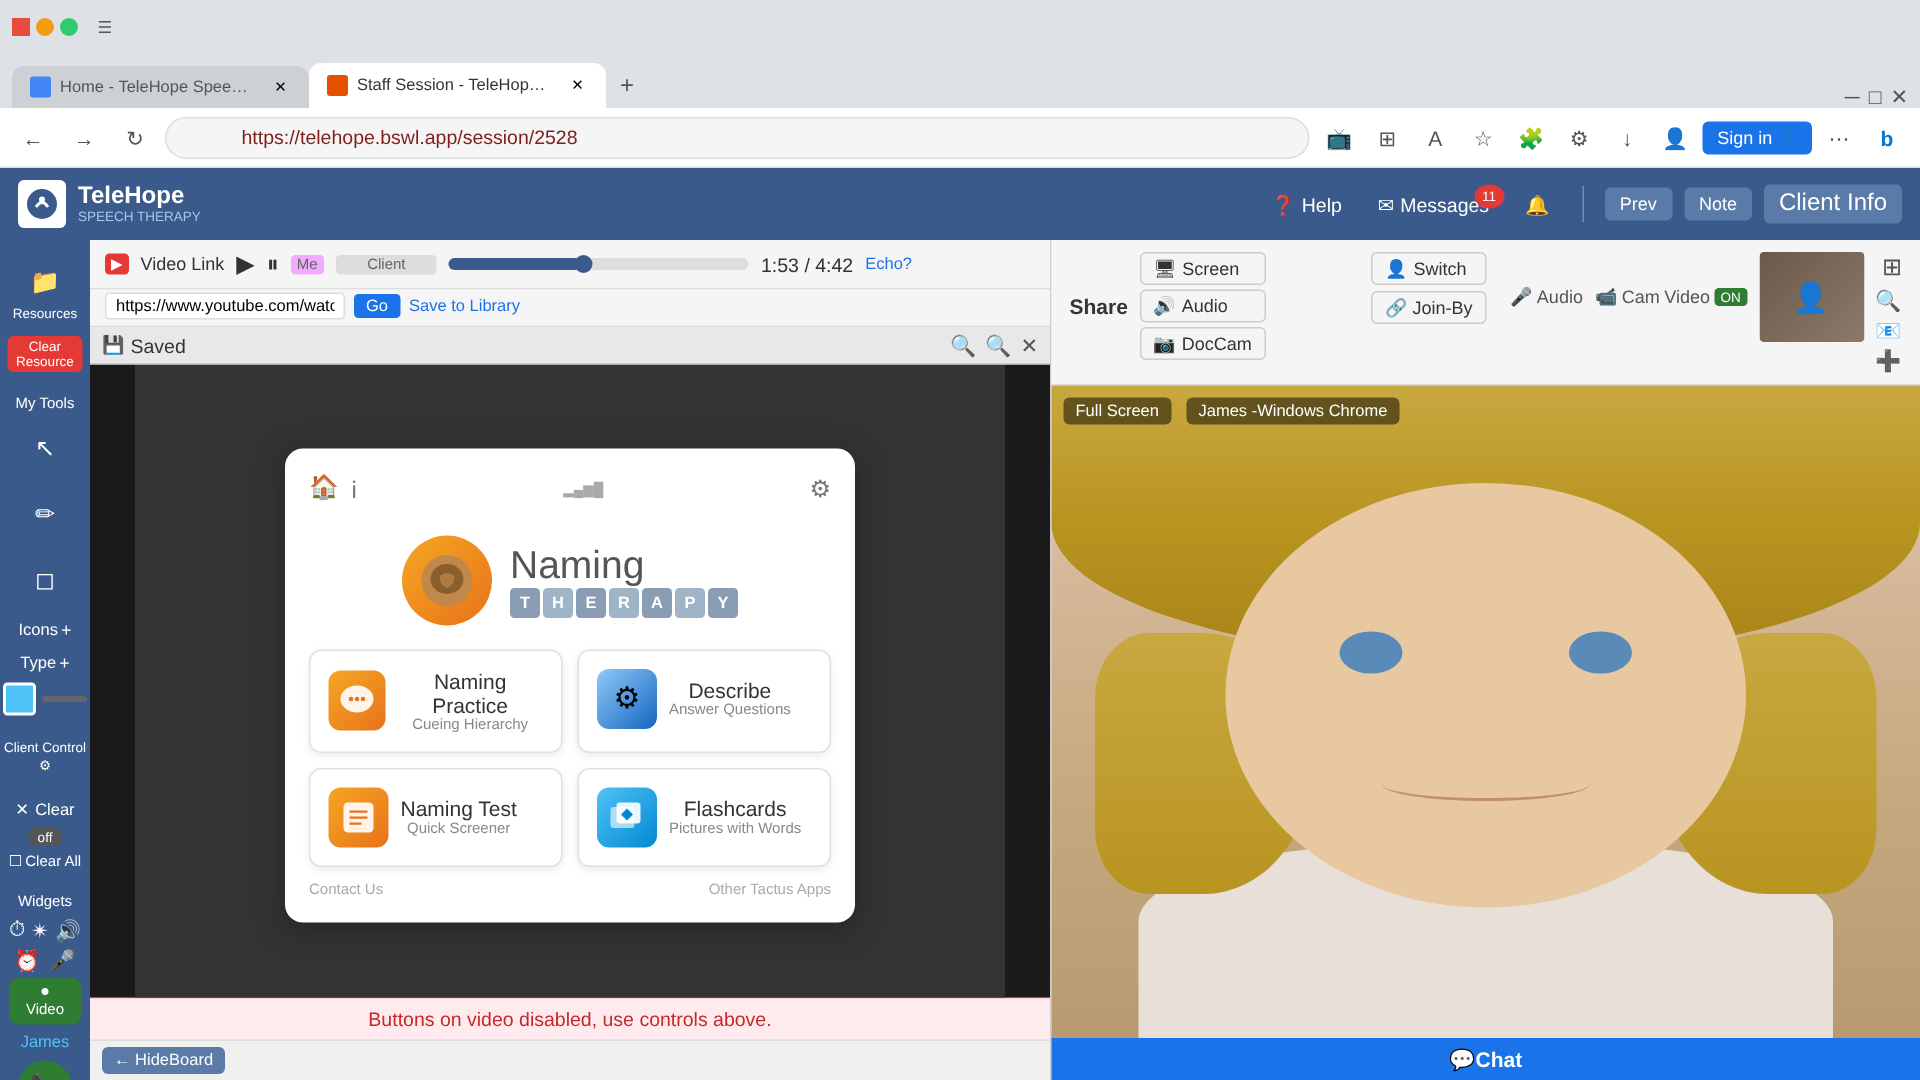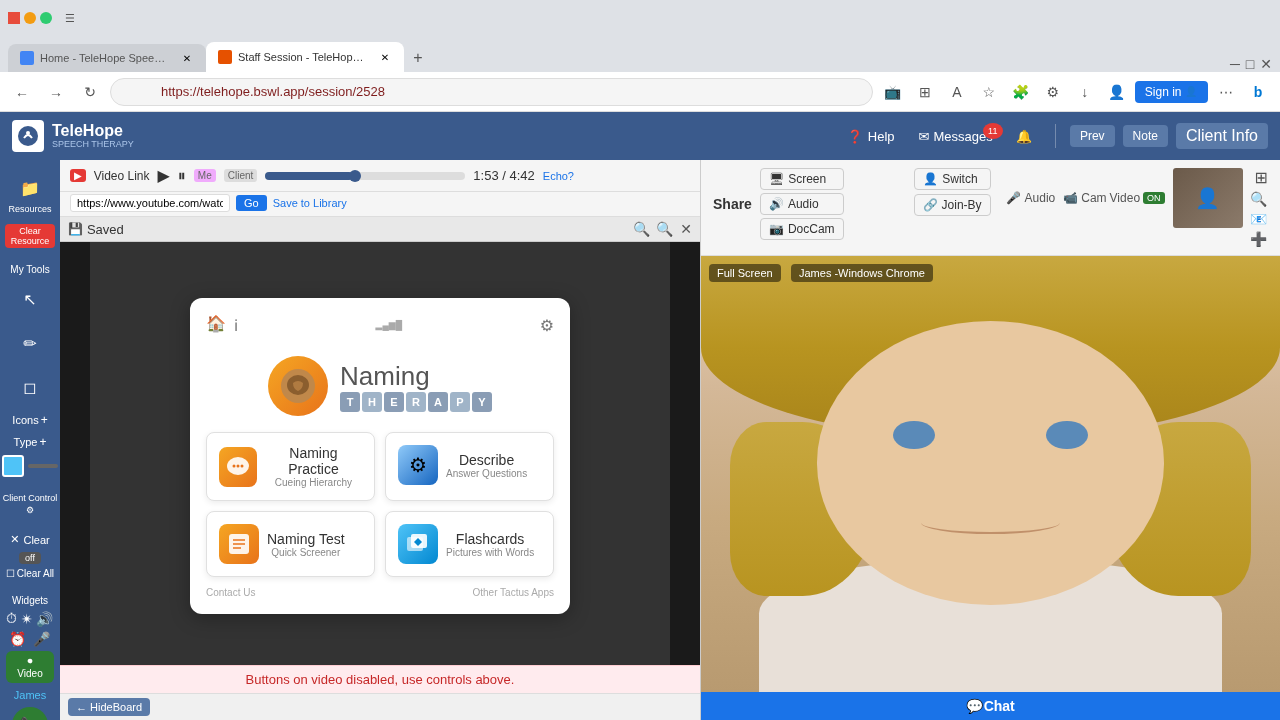--- a/index.html
+++ b/index.html
@@ -68,21 +68,21 @@
     .hide-board-btn { background: #5a7aa8; color: white; border: none; border-radius: 4px; padding: 3px 8px; font-size: 11px; cursor: pointer; }
 
     
     .center-content { flex: 1; display: flex; flex-direction: column; }
     .video-controls { background: #f5f5f5; padding: 6px 10px; display: flex; align-items: center; gap: 8px; border-bottom: 1px solid #ddd; }
     .video-link-icon { background: #e53935; color: white; border-radius: 3px; padding: 1px 4px; font-size: 10px; }
     .video-link-label { font-size: 12px; color: #333; }
     .play-btn { font-size: 16px; cursor: pointer; color: #333; }
     .pause-btn { font-size: 16px; cursor: pointer; color: #333; }
     .mic-indicator { font-size: 10px; color: #666; background: #f0abfc; border-radius: 3px; padding: 1px 4px; }
-    .client-indicator { font-size: 10px; color: #666; background: #ddd; border-radius: 3px; padding: 1px 4px; }
+    .client-indicator { font-size: 10px; color: #666; background: #ddd; border-radius: 3px; padding: 1px 21px; }
     .time-display { font-size: 13px; color: #333; }
     .echo-btn { font-size: 11px; color: #1a73e8; cursor: pointer; }
     .url-input { border: 1px solid #ddd; border-radius: 3px; padding: 2px 6px; font-size: 11px; width: 160px; }
     .go-btn { background: #1a73e8; color: white; border: none; border-radius: 3px; padding: 2px 8px; font-size: 11px; cursor: pointer; }
     .progress-bar-container { width: 200px; height: 8px; background: #ddd; border-radius: 4px; position: relative; }
     .progress-bar-fill { height: 100%; background: #3a5a8c; border-radius: 4px; width: 44%; }
     .progress-handle { width: 12px; height: 12px; background: #3a5a8c; border-radius: 50%; position: absolute; top: -2px; left: 42%; cursor: pointer; }
 
     .video-url-row { background: #f5f5f5; padding: 2px 10px 4px; display: flex; align-items: center; gap: 6px; border-bottom: 1px solid #ddd; }
     .save-library { font-size: 11px; color: #1a73e8; cursor: pointer; }

